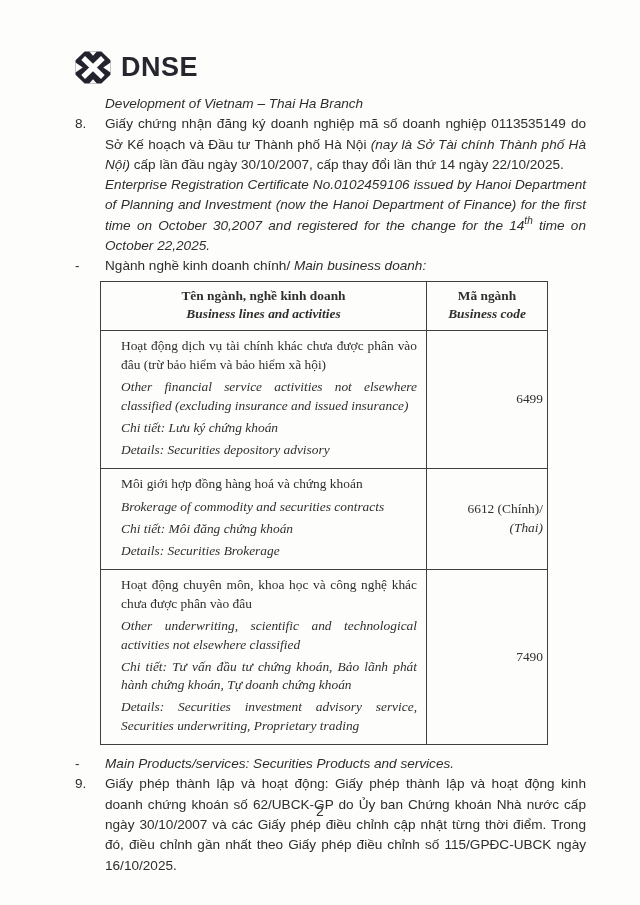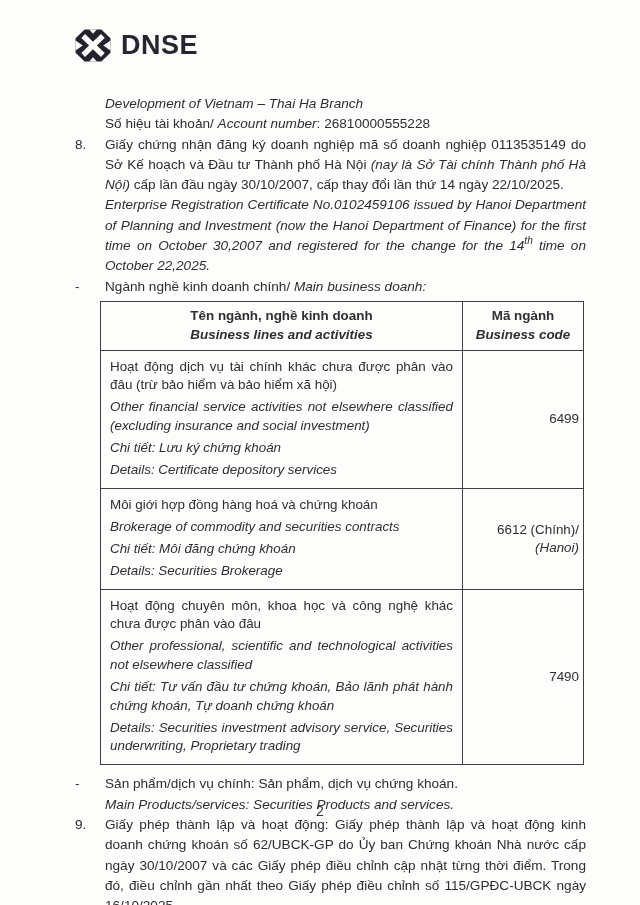--- a/index.html
+++ b/index.html
@@ -4,46 +4,47 @@
 <style>
   html,body{margin:0;padding:0;background:#ffffff;}
   .page{
     position:relative;
     width:640px;height:905px;
     background:#fdfdfc;
     font-family:"Liberation Sans","DejaVu Sans",sans-serif;
     color:#2e2e2e;
     overflow:hidden;
   }
-  .logo{position:absolute;top:28px;left:74px;display:flex;align-items:center;gap:9px;}
+  .logo{position:absolute;top:50px;left:74px;display:flex;align-items:center;gap:9px;}
   .logo svg{display:block;}
   .brand{font-size:27px;font-weight:bold;color:#26262f;letter-spacing:0.5px;}
   .content{
     position:absolute;top:94px;left:75px;width:511px;
     font-size:13.6px;line-height:20.3px;
   }
   .content p{margin:0;}
   .ind{margin-left:30px !important;}
   .italic, .i{font-style:italic;}
   .just{text-align:justify;}
   .li{display:flex;}
   .marker{width:30px;flex-shrink:0;}
   .body{flex:1;min-width:0;}
   sup{font-size:10px;line-height:0;}
   table{
     border-collapse:collapse;
     margin:4px 0 9px 25px;
-    width:484px;
+    width:448px;
     font-size:13.4px;line-height:18.6px;
     color:#2f2f2f;
+    font-family:Liberation Serif, serif;
   }
   th,td{border:1.3px solid #3f3f3f;}
   th{padding:5px 8px 6px 8px;font-weight:bold;}
   .hdr-line{text-align:center;font-weight:bold;}
-  td.cell-lines{padding:3px 9px 5px 9px;vertical-align:top;}
+  td.cell-lines{padding:3px 9px 5px 20px;vertical-align:top;}
   td.cell-lines p{margin:3.5px 0;}
   td.cell-code{width:112px;text-align:right;vertical-align:middle;padding:2px 4px;}
   .footer{
     position:absolute;top:803px;left:0;width:640px;
     text-align:center;font-size:14px;color:#343434;
   }
 </style>
 </head>
 <body>
 
@@ -59,21 +60,20 @@
       <polygon points="40,4 50,15 60,4" fill="#fdfdfc"></polygon>
       <polygon points="40,88 50,77 60,88" fill="#fdfdfc"></polygon>
     </svg>
     <span class="brand">DNSE</span>
   </div>
 
   <div class="content">
 
     <p class="ind italic">Development of Vietnam – Thai Ha Branch</p>
 
-    <p class="ind"><span>Số hiệu tài khoản/ </span><i>Account number</i><span>: </span><span>26810000555228</span></p>
 
     <div class="li">
       <span class="marker">8.</span>
       <div class="body">
         <p class="just"><span>Giấy chứng nhận đăng ký doanh nghiệp mã số doanh nghiệp 0113535149 do Sở Kế hoạch và Đầu tư Thành phố Hà Nội </span><i>(nay là Sở Tài chính Thành phố Hà Nội)</i><span> cấp lần đầu ngày 30/10/2007, cấp thay đổi lần thứ 14 ngày 22/10/2025.</span></p>
         <p class="just italic"><span>Enterprise Registration Certificate No.0102459106 issued by Hanoi Department of Planning and Investment (now the Hanoi Department of Finance) for the first time on October 30,2007 and registered for the change for the 14</span><sup>th</sup><span> time on October 22,2025.</span></p>
       </div>
     </div>
 
     <div class="li">
@@ -93,60 +93,59 @@
           <th>
             <div class="hdr-line">Mã ngành</div>
             <div class="hdr-line i">Business code</div>
           </th>
         </tr>
       </thead>
       <tbody>
         <tr>
           <td class="cell-lines">
             <p class="just">Hoạt động dịch vụ tài chính khác chưa được phân vào đâu (trừ bảo hiểm và bảo hiểm xã hội)</p>
-            <p class="just italic">Other financial service activities not elsewhere classified (excluding insurance and social investment)</p>
+            <p class="just italic">Other financial service activities not elsewhere classified (excluding insurance and issued insurance)</p>
             <p class="italic">Chi tiết: Lưu ký chứng khoán</p>
-            <p class="just italic">Details: Certificate depository services</p>
+            <p class="just italic">Details: Securities depository advisory</p>
           </td>
           <td class="cell-code">
             <div>6499</div>
             <div class="italic"></div>
           </td>
         </tr>
         <tr>
           <td class="cell-lines">
             <p class="just">Môi giới hợp đồng hàng hoá và chứng khoán</p>
             <p class="just italic">Brokerage of commodity and securities contracts</p>
             <p class="italic">Chi tiết: Môi đăng chứng khoán</p>
             <p class="just italic">Details: Securities Brokerage</p>
           </td>
           <td class="cell-code">
             <div>6612 (Chính)/</div>
-            <div class="italic">(Hanoi)</div>
+            <div class="italic">(Thai)</div>
           </td>
         </tr>
         <tr>
           <td class="cell-lines">
             <p class="just">Hoạt động chuyên môn, khoa học và công nghệ khác chưa được phân vào đâu</p>
-            <p class="just italic">Other professional, scientific and technological activities not elsewhere classified</p>
+            <p class="just italic">Other underwriting, scientific and technological activities not elsewhere classified</p>
             <p class="just italic">Chi tiết: Tư vấn đầu tư chứng khoán, Bảo lãnh phát hành chứng khoán, Tự doanh chứng khoán</p>
             <p class="just italic">Details: Securities investment advisory service, Securities underwriting, Proprietary trading</p>
           </td>
           <td class="cell-code">
             <div>7490</div>
             <div class="italic"></div>
           </td>
         </tr>
       </tbody>
     </table>
 
     <div class="li">
       <span class="marker">-</span>
       <div class="body">
-        <p>Sản phẩm/dịch vụ chính: Sản phẩm, dịch vụ chứng khoán.</p>
         <p class="italic">Main Products/services: Securities Products and services.</p>
       </div>
     </div>
 
     <div class="li">
       <span class="marker">9.</span>
       <div class="body">
         <p class="just">Giấy phép thành lập và hoạt động: Giấy phép thành lập và hoạt động kinh doanh chứng khoán số 62/UBCK-GP do Ủy ban Chứng khoán Nhà nước cấp ngày 30/10/2007 và các Giấy phép điều chỉnh cập nhật từng thời điểm. Trong đó, điều chỉnh gần nhất theo Giấy phép điều chỉnh số 115/GPĐC-UBCK ngày 16/10/2025.</p>
 
       </div>

